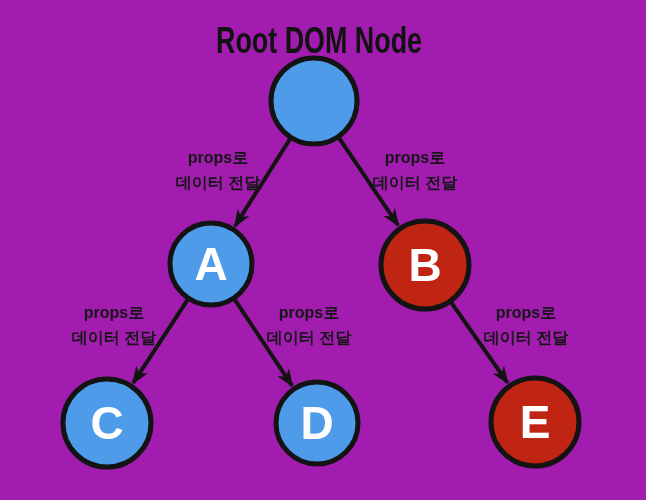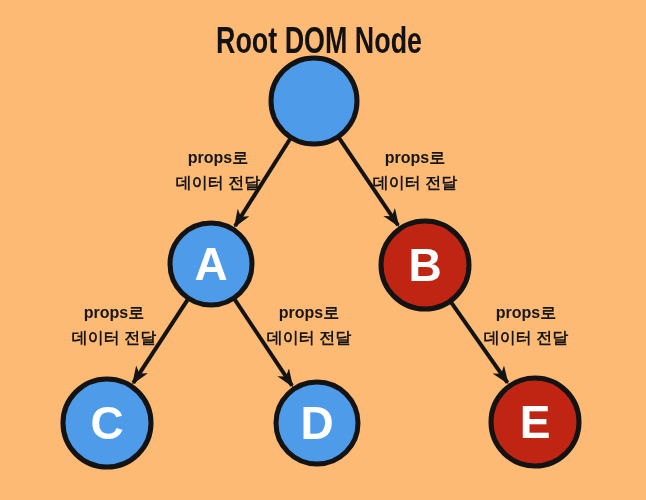--- a/index.html
+++ b/index.html
@@ -4,21 +4,21 @@
 <style>
   html, body {
     margin: 0;
     padding: 0;
     background: #ffffff;
   }
   .stage {
     position: relative;
     width: 646px;
     height: 500px;
-    background: #fdba74;
+    background: #a21caf;
     overflow: hidden;
   }
   svg { display: block; }
   .title {
     font-family: "Liberation Sans", "DejaVu Sans", sans-serif;
     font-weight: 700;
     font-size: 37px;
     fill: #121212;
   }
   .edge-label {

